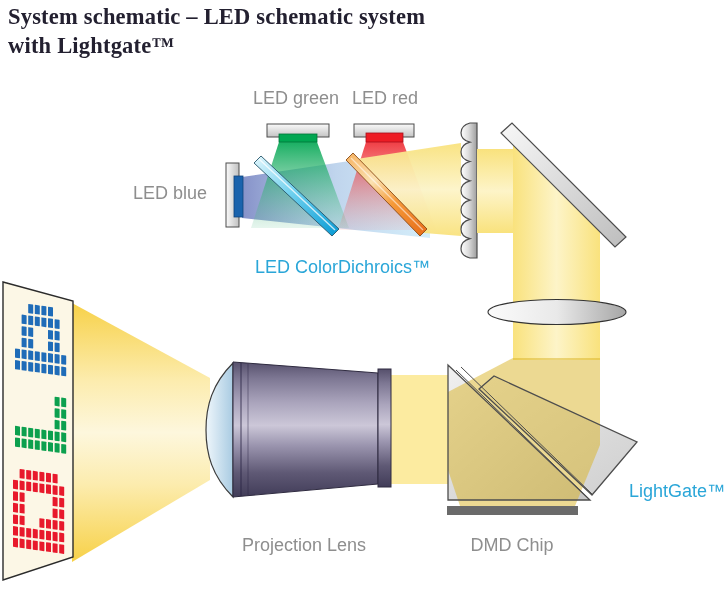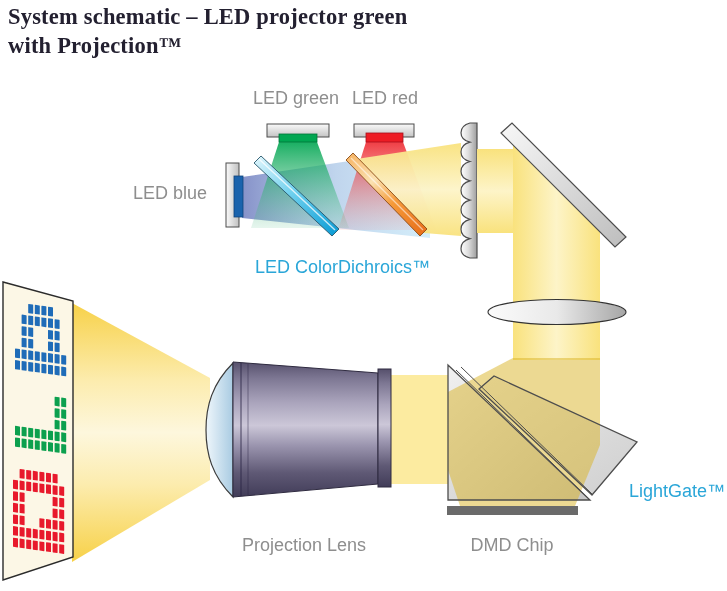--- a/index.html
+++ b/index.html
@@ -26,22 +26,22 @@
     fill:#8e8e8e;
   }
   svg text.cyan{fill:#2aa6d8;}
 </style>
 </head>
 <body>
 
 <div class="stage">
 
   <h1 class="title">
-    <span>System schematic – LED projector green</span>
-    <span>with Projection™</span>
+    <span>System schematic – LED schematic system</span>
+    <span>with Lightgate™</span>
   </h1>
 
   <svg width="727" height="591" viewBox="0 0 727 591">
     <defs>
       <linearGradient id="gPkg" x1="0" y1="0" x2="0" y2="1">
         <stop offset="0" stop-color="#fafafa"></stop>
           <stop offset="1" stop-color="#c4c4c4"></stop>
       </linearGradient>
       <linearGradient id="gPkgV" x1="0" y1="0" x2="1" y2="0">
         <stop offset="0" stop-color="#fafafa"></stop>

